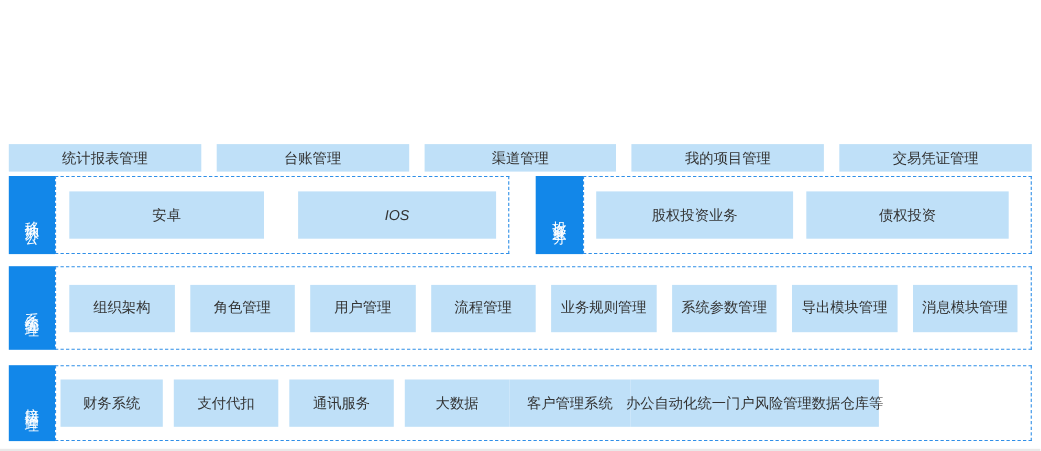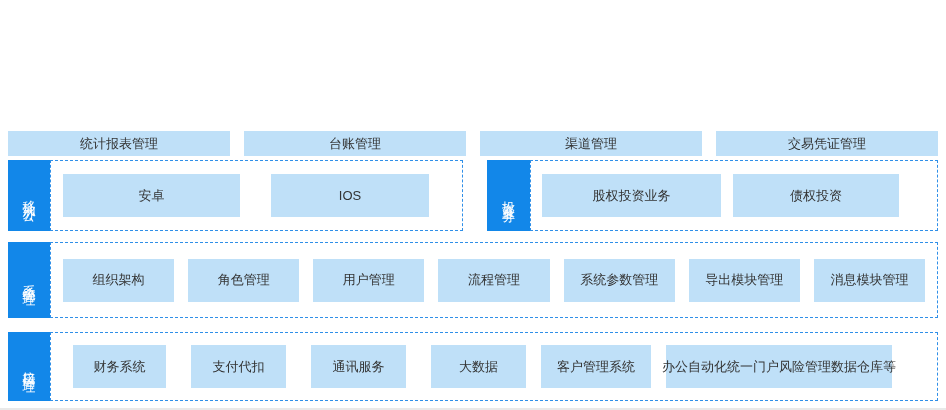--- a/index.html
+++ b/index.html
@@ -55,45 +55,46 @@
   .dashed {
     position:absolute; top:0; height:100%;
     border:1px dashed var(--dashed_border, #2f8fe8);
     display:flex; align-items:center;
   }
   .sec1 .tile, .sec2 .tile, .sec3 .tile { height:43px; }
   
   .vl-a { left:0; width:42px; }
   .dx-a { left:42px; width:413px; padding-left:12px; gap:31px; }
   .dx-a .tile:nth-of-type(1) { width:177px; }
-  .dx-a .tile:nth-of-type(2) { width:158px; }
+  .dx-a .tile:nth-of-type(2) { width:180px;font-style:italic; }
   
   .vl-b { left:479px; width:43px; }
   .dx-b { left:522px; width:408px; padding-left:11px; gap:12px; }
   .dx-b .tile:nth-of-type(1) { width:179px; }
-  .dx-b .tile:nth-of-type(2) { width:166px; }
+  .dx-b .tile:nth-of-type(2) { width:184px; }
   
   .vl-full { left:0; width:42px; }
   .dx-full { left:42px; width:888px; }
   .dx-sys { padding:0 12px; gap:14px;align-items:center; }
   .dx-sys .tile { flex:1; }
-  .dx-if { padding-left:22px; gap:15px; }
+  .dx-if { padding-left:4px; }
   .w93 { width:93px; } .w95 { width:95px;margin-left:10px; } .w110 { width:110px; } .w263 { width:226px; }
 </style>
 </head>
 <body>
 
 <div class="page">
 
 
 
   <div class="row row2">
     <div class="tile">统计报表管理</div>
     <div class="tile">台账管理</div>
     <div class="tile">渠道管理</div>
+    <div class="tile">我的项目管理</div>
     <div class="tile">交易凭证管理</div>
   </div>
 
   <div class="sec-row sec1">
     <div class="vlabel vl-a">
         <span>移动办公</span>
       </div>
     <div class="dashed dx-a">
       <div class="tile">安卓</div>
       <div class="tile">IOS</div>
@@ -109,20 +110,21 @@
 
   <div class="sec-row sec2">
     <div class="vlabel vl-full">
         <span>系统管理</span>
       </div>
     <div class="dashed dx-full dx-sys">
       <div class="tile">组织架构</div>
       <div class="tile">角色管理</div>
       <div class="tile">用户管理</div>
       <div class="tile">流程管理</div>
+      <div class="tile">业务规则管理</div>
       <div class="tile">系统参数管理</div>
       <div class="tile">导出模块管理</div>
       <div class="tile">消息模块管理</div>
     </div>
   </div>
 
   <div class="sec-row sec3">
     <div class="vlabel vl-full">
         <span>接口管理</span>
       </div>

